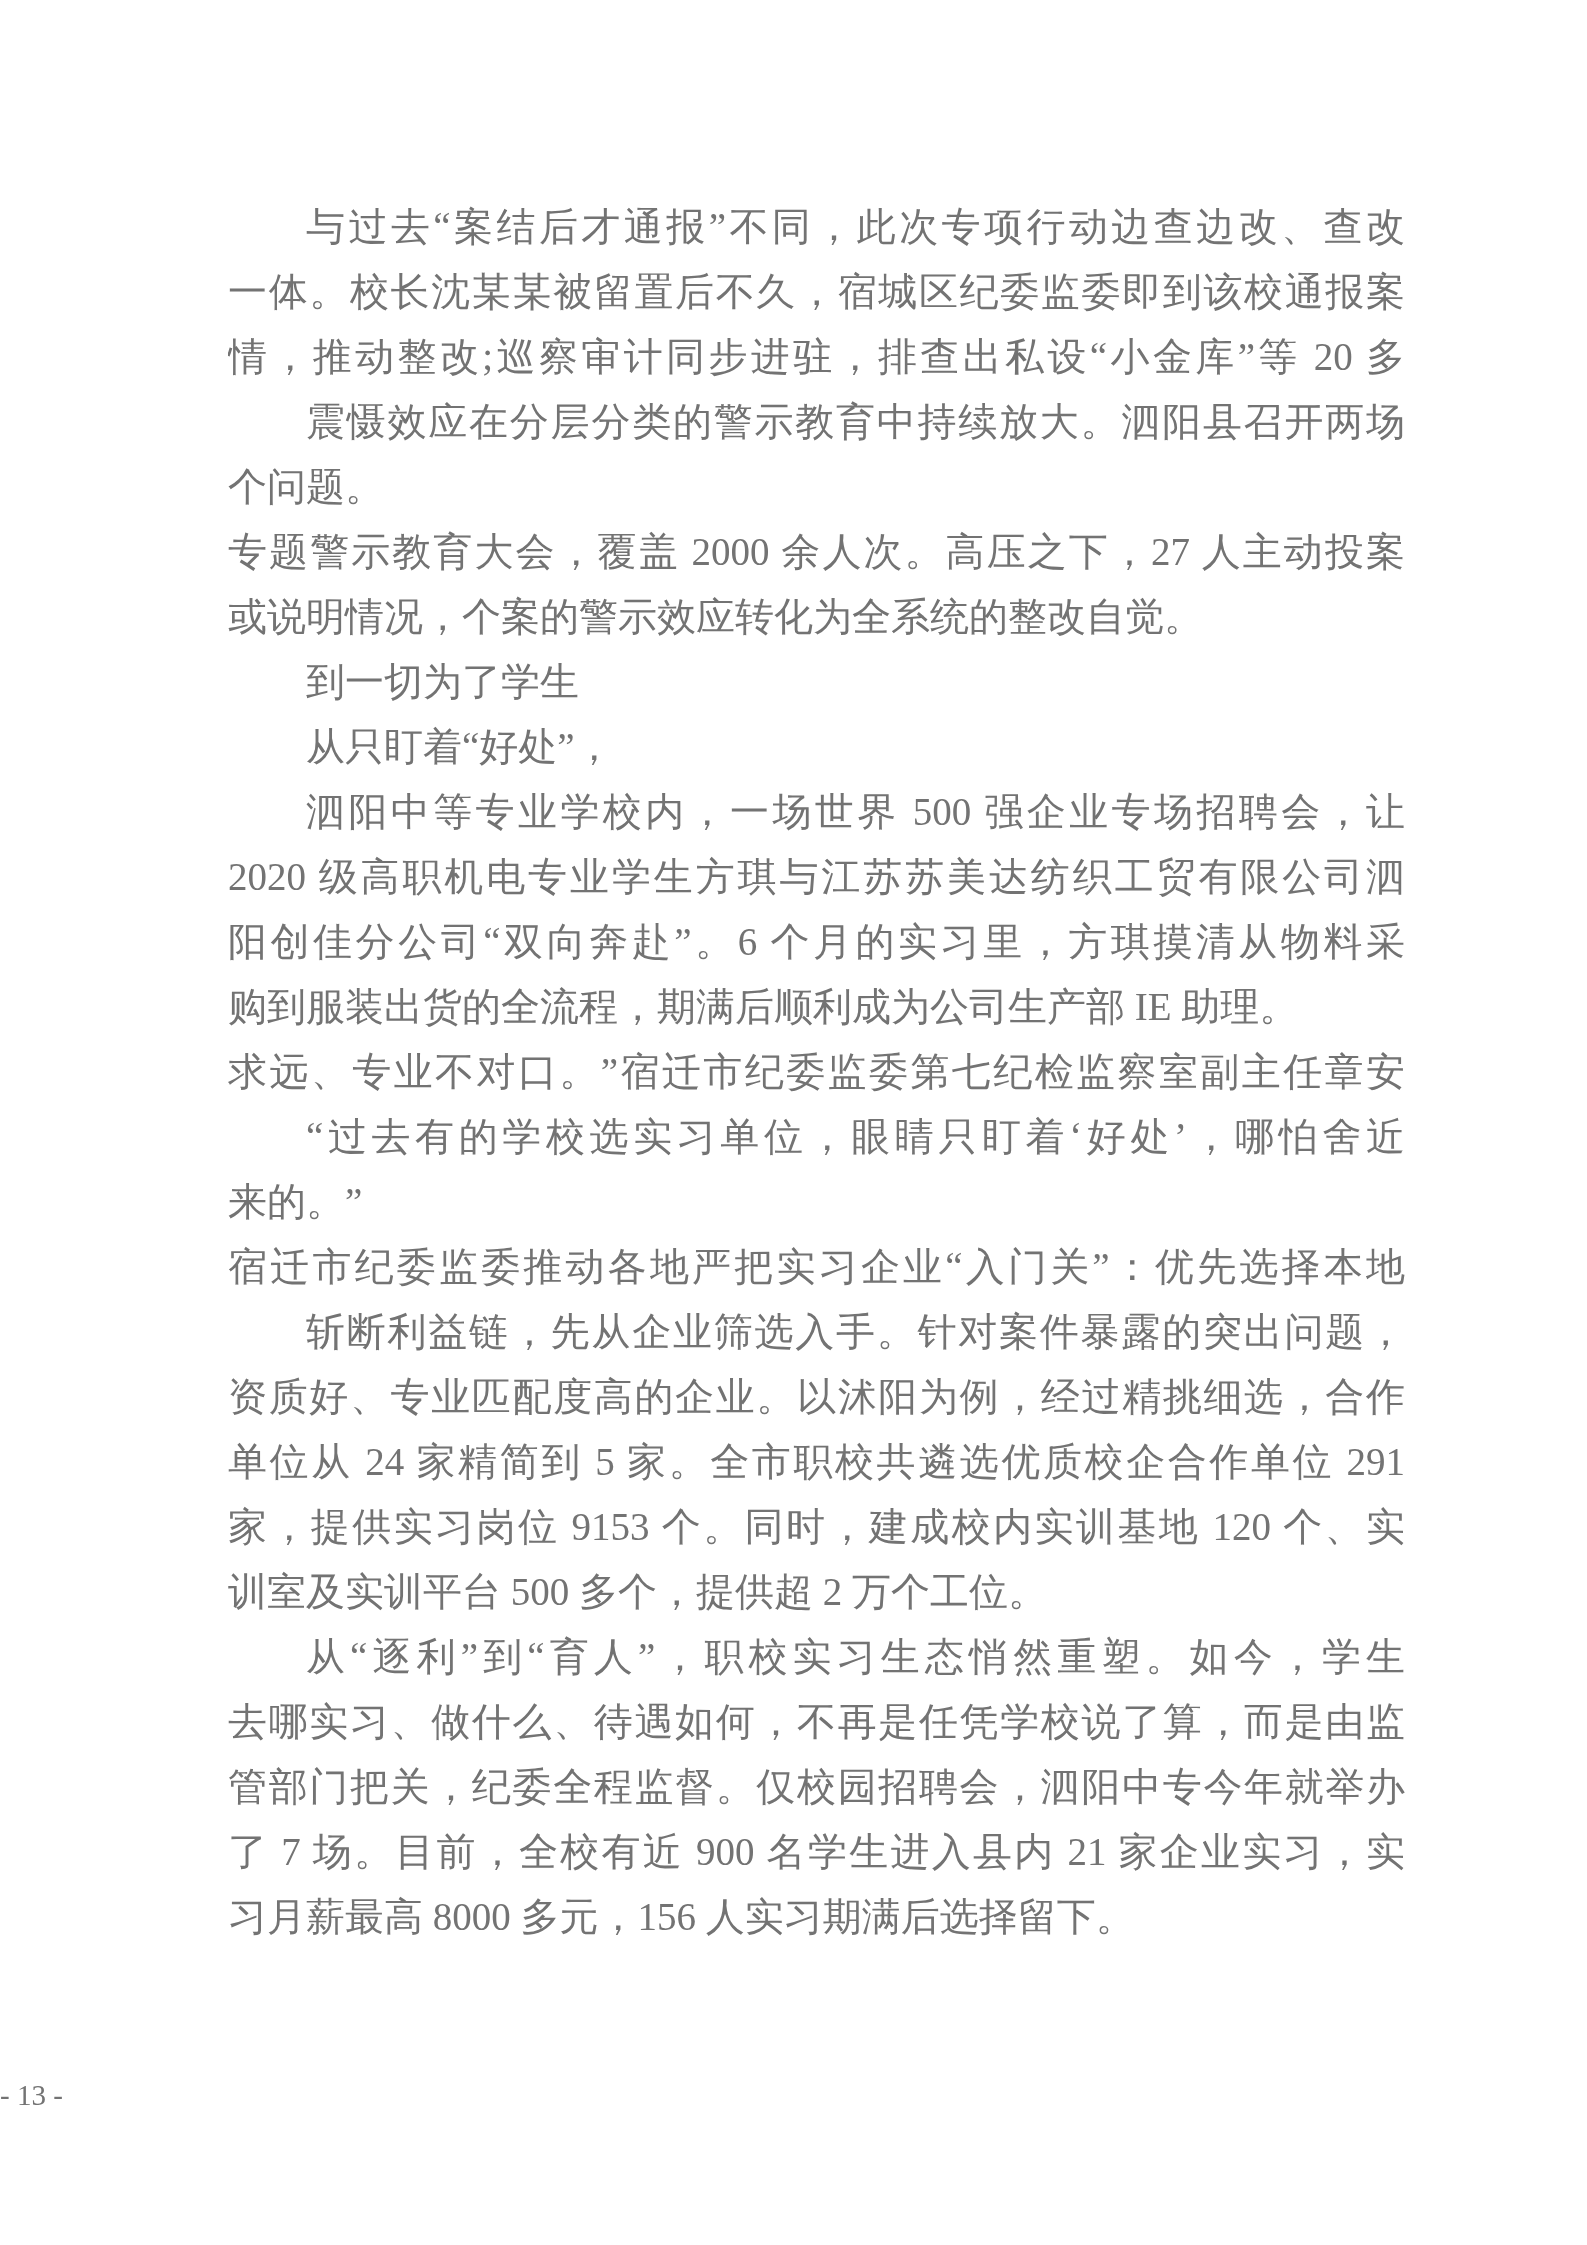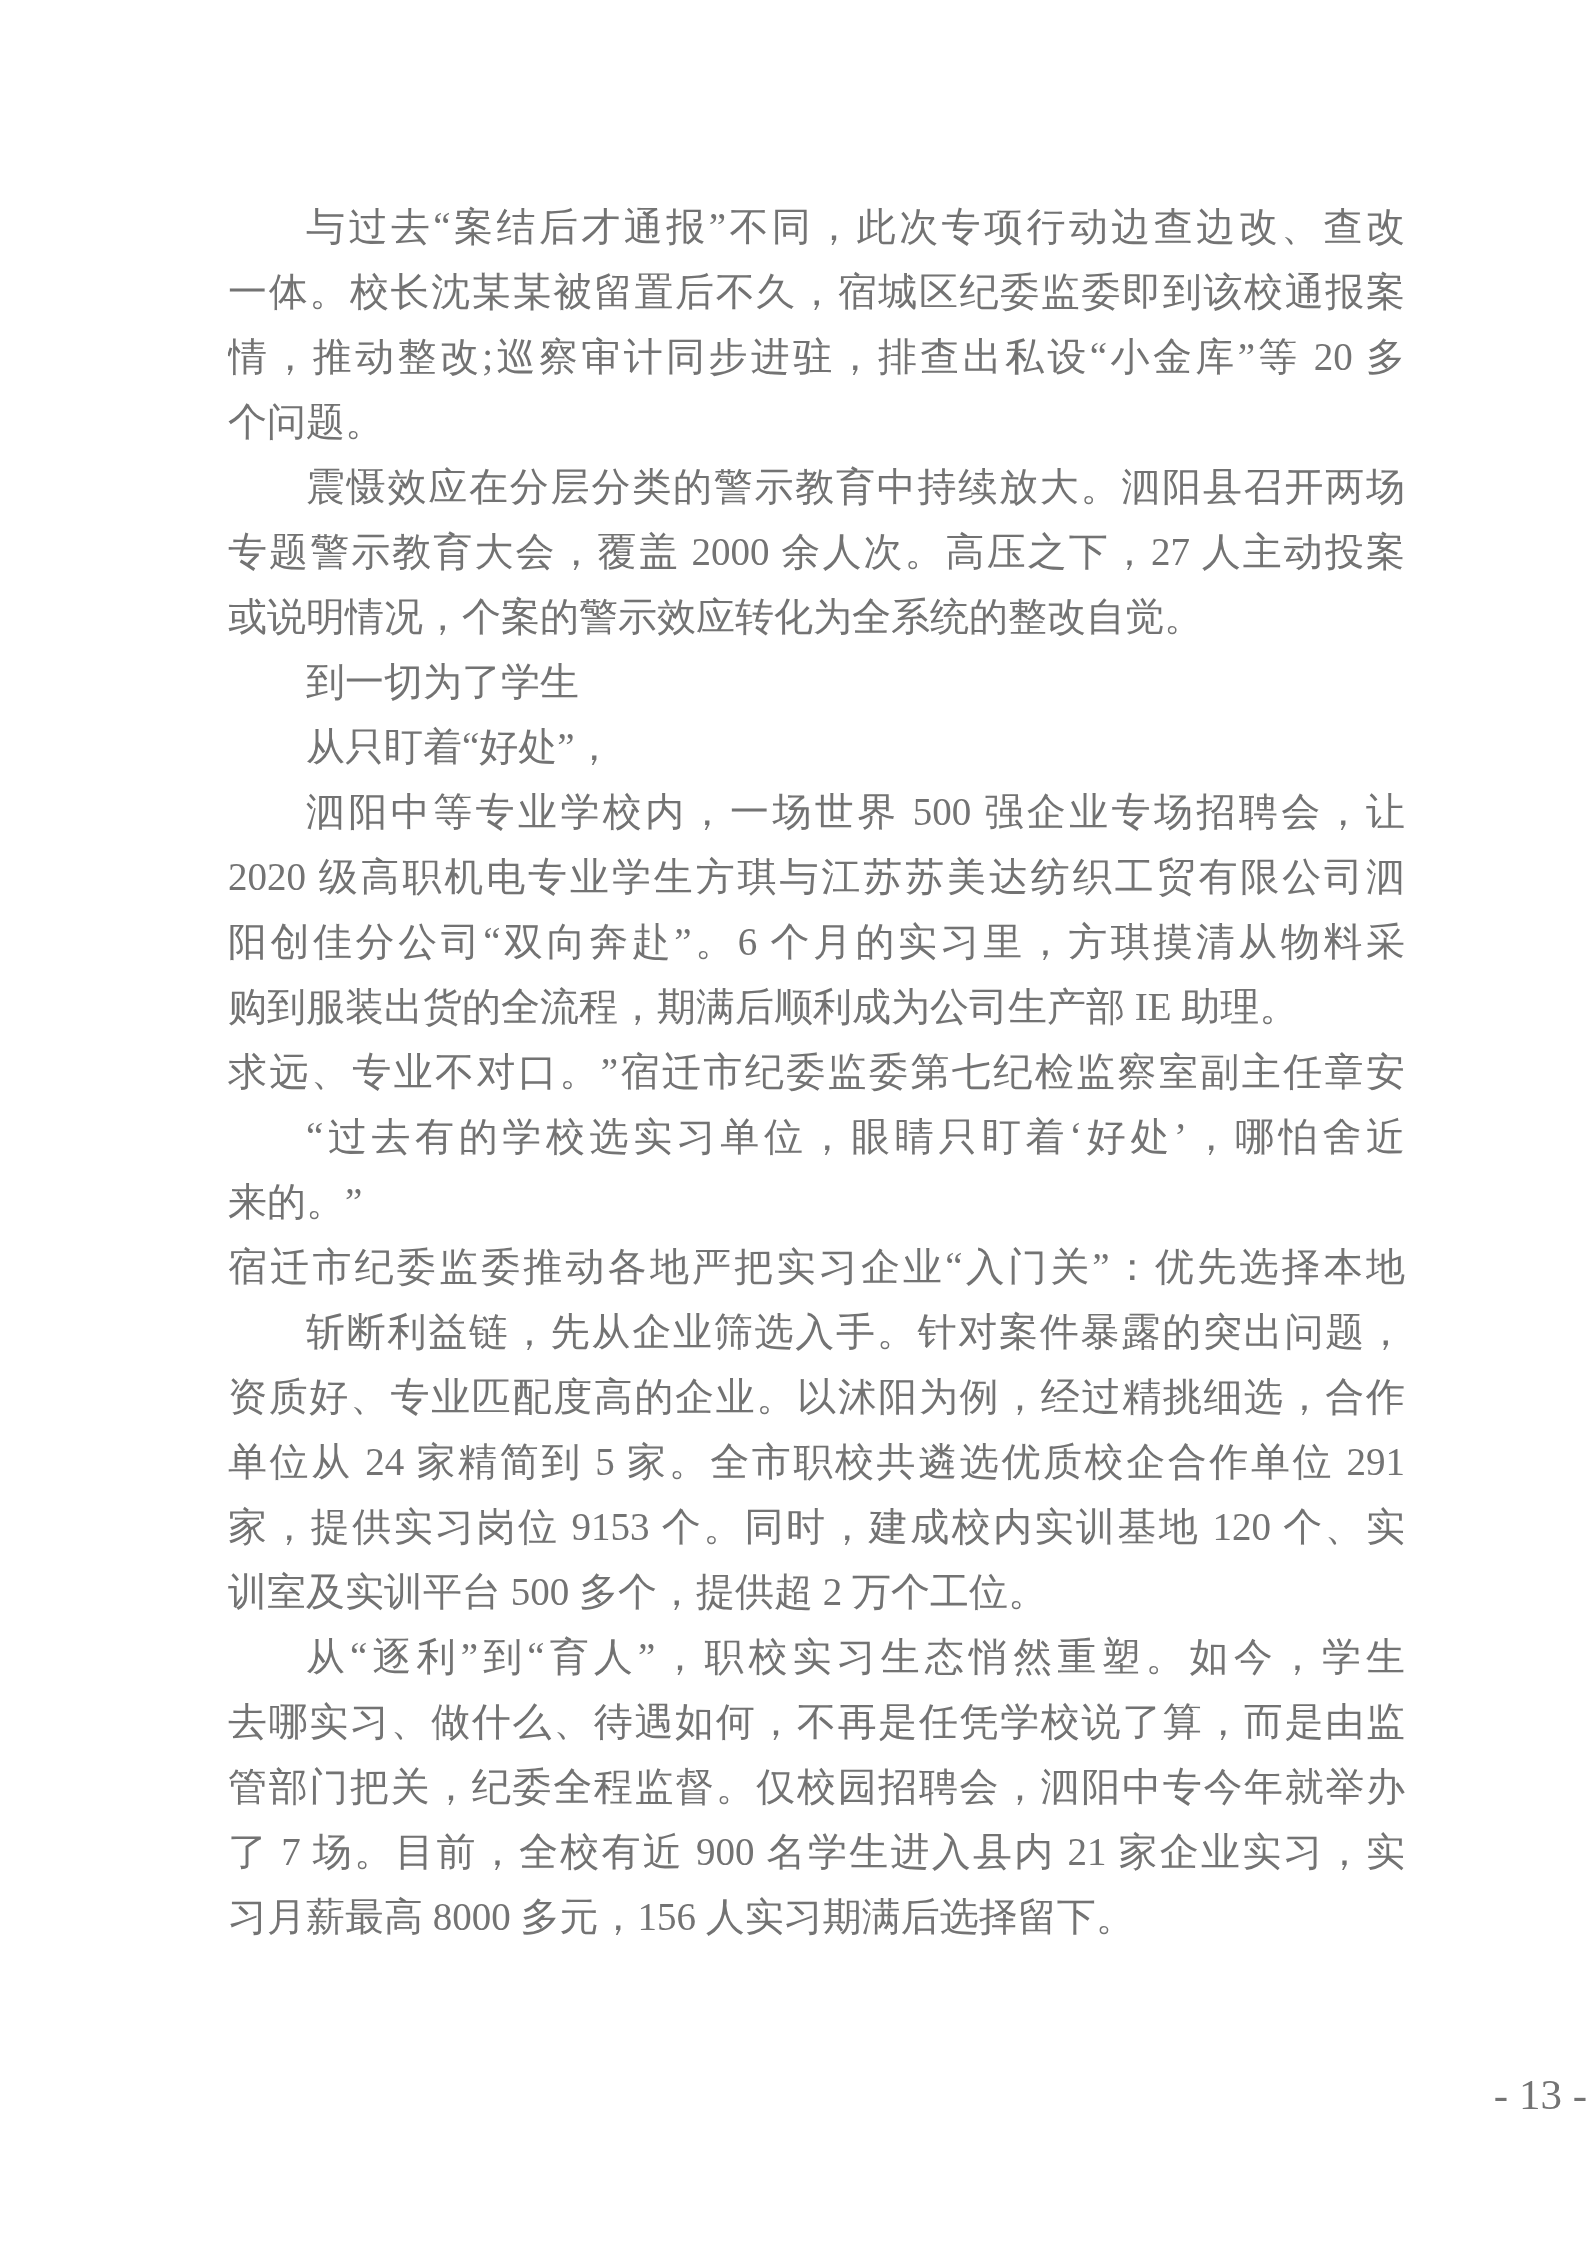--- a/index.html
+++ b/index.html
@@ -38,35 +38,35 @@
   }
   .line.last {
     text-align: left;
     text-align-last: left;
   }
   .page-footer {
     position: absolute;
     left: 0;
     top: 2072px;
     width: 100%;
-    text-align: right;
-    font-size: 43px;
+    text-align: left;
+    font-size: 29px;
     line-height: 46px;
   }
 </style>
 </head>
 <body>
 
 <div class="page">
   <div class="text-body">
     <div class="line indent">与过去“案结后才通报”不同，此次专项行动边查边改、查改</div>
     <div class="line">一体。校长沈某某被留置后不久，宿城区纪委监委即到该校通报案</div>
     <div class="line">情，推动整改;巡察审计同步进驻，排查出私设“小金库”等 20 多</div>
+    <div class="line indent">震慑效应在分层分类的警示教育中持续放大。泗阳县召开两场</div>
     <div class="line last">个问题。</div>
-    <div class="line indent">震慑效应在分层分类的警示教育中持续放大。泗阳县召开两场</div>
     <div class="line">专题警示教育大会，覆盖 2000 余人次。高压之下，27 人主动投案</div>
     <div class="line last">或说明情况，个案的警示效应转化为全系统的整改自觉。</div>
     <div class="line indent last">到一切为了学生</div>
     <div class="line indent last">从只盯着“好处”，</div>
     <div class="line indent">泗阳中等专业学校内，一场世界 500 强企业专场招聘会，让</div>
     <div class="line">2020 级高职机电专业学生方琪与江苏苏美达纺织工贸有限公司泗</div>
     <div class="line">阳创佳分公司“双向奔赴”。6 个月的实习里，方琪摸清从物料采</div>
     <div class="line last">购到服装出货的全流程，期满后顺利成为公司生产部 IE 助理。</div>
     <div class="line">求远、专业不对口。”宿迁市纪委监委第七纪检监察室副主任章安</div>
     <div class="line indent">“过去有的学校选实习单位，眼睛只盯着‘好处’，哪怕舍近</div>

